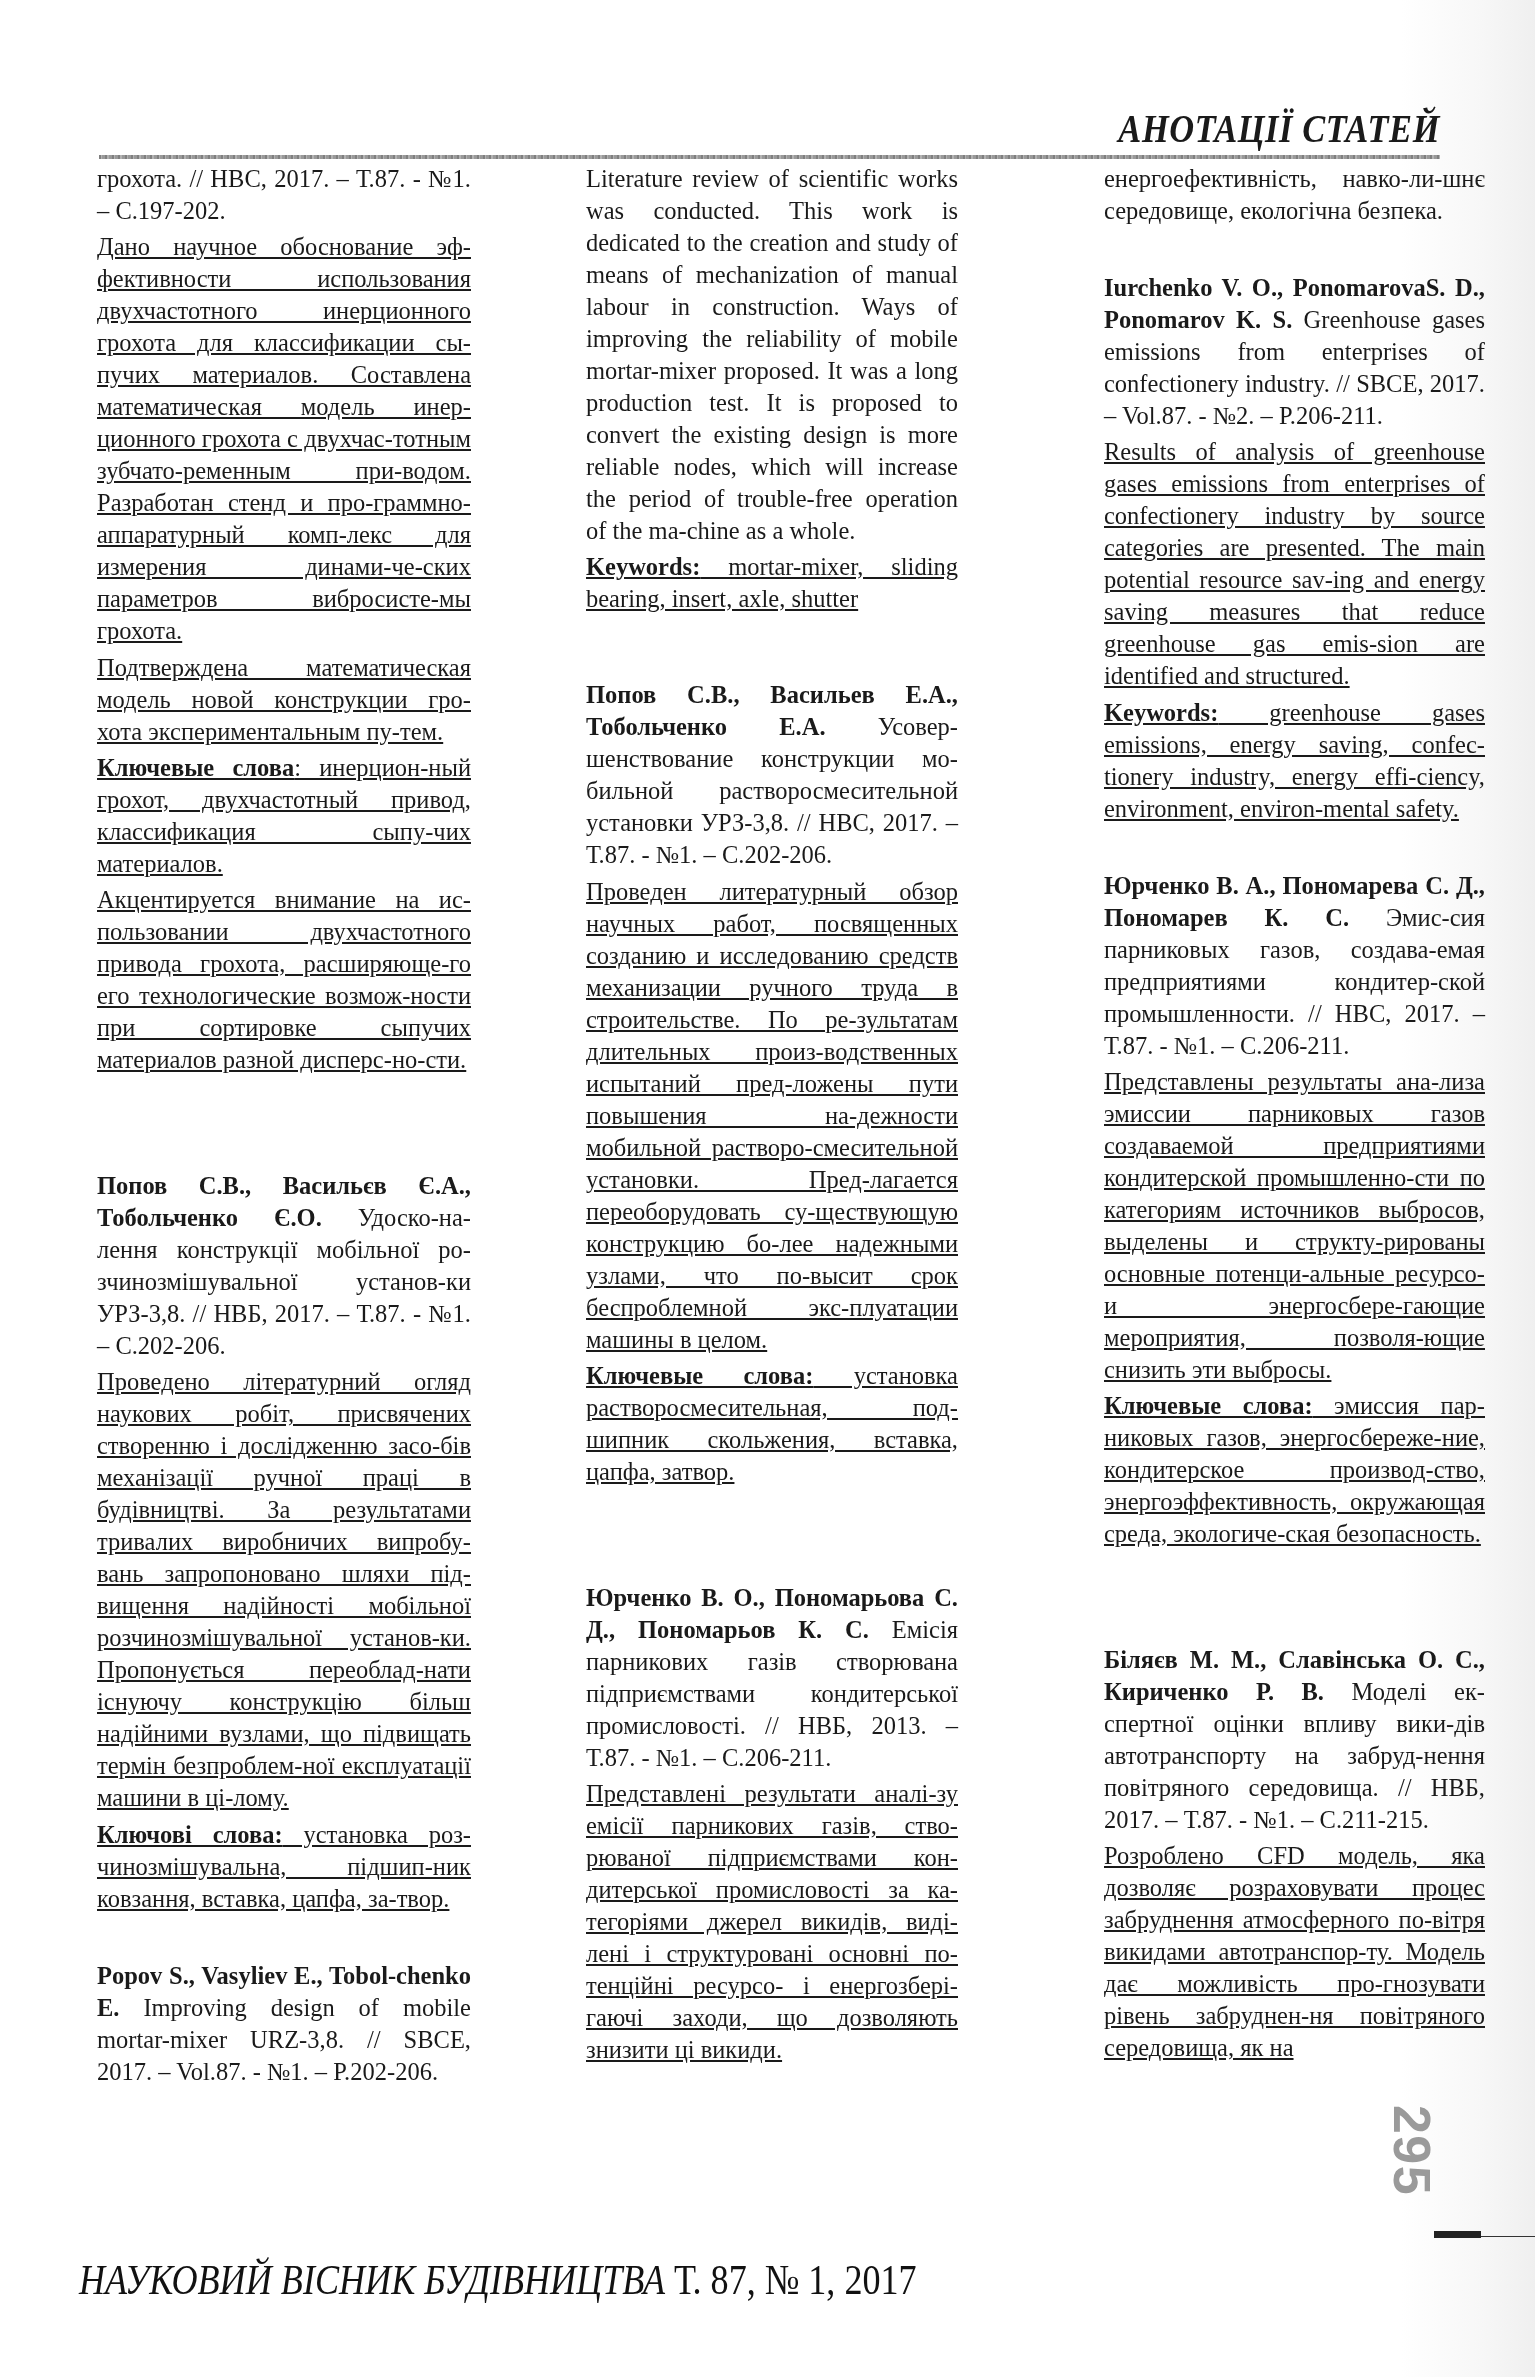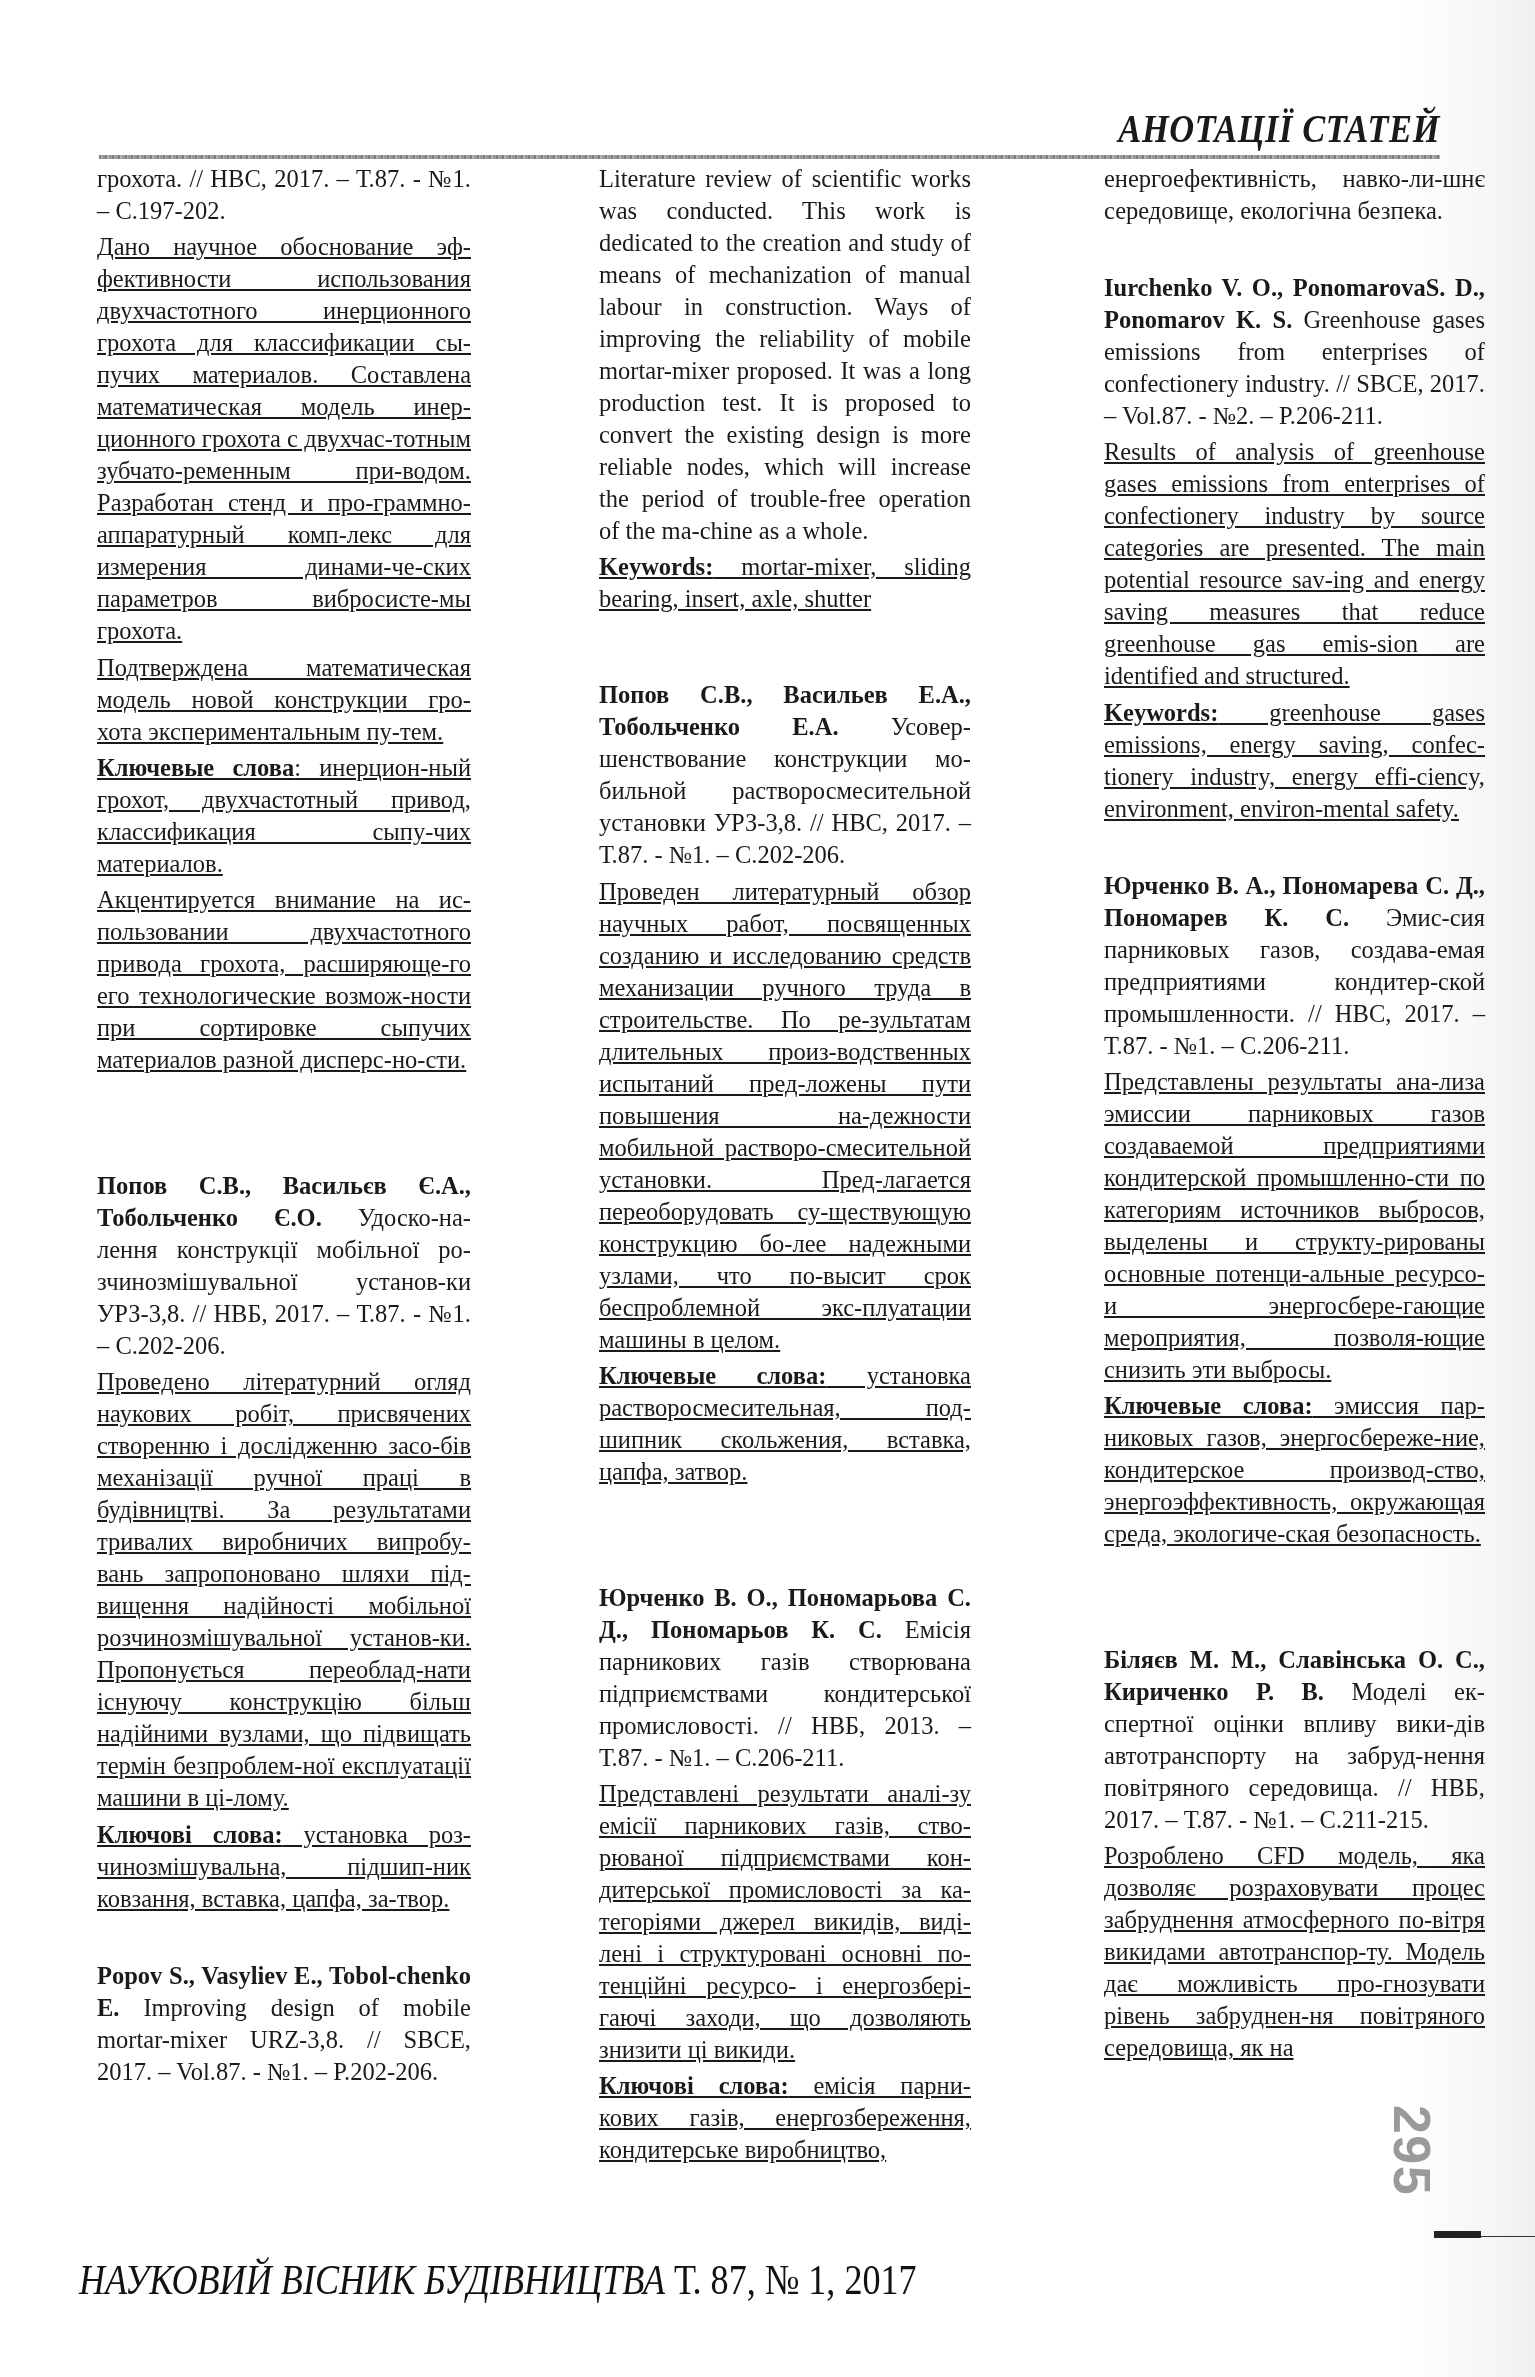--- a/index.html
+++ b/index.html
@@ -41,21 +41,21 @@
     .column {
       position: absolute;
       top: 162px;
       width: 369px;
       font-size: 24.5px;
       line-height: 32px;
       text-align: justify;
       hyphens: manual;
     }
     .col1 { left: 96px; width: 376px; }
-    .col2 { left: 598px; width: 374px; }
+    .col2 { left: 585px; width: 374px; }
     .col3 { left: 1103px; width: 383px; }
     .para { margin: 1px; }
     .para + .para { margin-top: 4.3px; text-decoration: underline; }
     .entry-gap-lg { height: 92px; }
     .entry-gap-md { height: 62px; }
     .entry-gap-sm { height: 43px; }
     b, .bold { font-weight: bold; }
     .footer {
       position: absolute;
       left: 79px;
@@ -139,21 +139,20 @@
     <p class="para"><b>Попов С.В., Васильев Е.А., Тобольченко Е.А.</b><span> Усовер-шенствование конструкции мо-бильной растворосмесительной установки УРЗ-3,8. // НВС, 2017. – Т.87. - №1. – С.202-206.</span></p>
     <p class="para">Проведен литературный обзор научных работ, посвященных созданию и исследованию средств механизации ручного труда в строительстве. По ре-зультатам длительных произ-водственных испытаний пред-ложены пути повышения на-дежности мобильной растворо-смесительной установки. Пред-лагается переоборудовать су-ществующую конструкцию бо-лее надежными узлами, что по-высит срок беспроблемной экс-плуатации машины в целом.</p>
     <p class="para"><b>Ключевые слова:</b><span> установка растворосмесительная, под-шипник скольжения, вставка, цапфа, затвор.</span></p>
   </div>
 
   <div class="entry-gap-lg"></div>
 
   <div>
     <p class="para"><b>Юрченко В. О., Пономарьова С. Д., Пономарьов К. С.</b><span> Емісія парникових газів створювана підприємствами кондитерської промисловості. // НВБ, 2013. – Т.87. - №1. – С.206-211.</span></p>
     <p class="para">Представлені результати аналі-зу емісії парникових газів, ство-рюваної підприємствами кон-дитерської промисловості за ка-тегоріями джерел викидів, виді-лені і структуровані основні по-тенційні ресурсо- і енергозбері-гаючі заходи, що дозволяють знизити ці викиди.</p>
-    <p class="para"><b>Ключові слова:</b><span> емісія парни-кових газів, енергозбереження, кондитерське виробництво,</span></p>
   </div>
 </div>
 
 <div class="column col3">
   <p class="para">енергоефективність, навко-ли-шнє середовище, екологічна безпека.</p>
 
   <div class="entry-gap-sm"></div>
 
   <div>
     <p class="para"><b>Iurchenko V. O., PonomarovaS. D., Ponomarov K. S.</b><span> Greenhouse gases emissions from enterprises of confectionery industry. // SBCE, 2017. – Vol.87. - №2. – P.206-211.</span></p>

